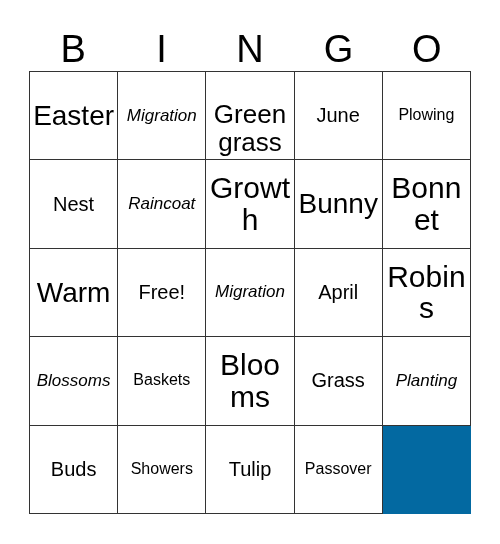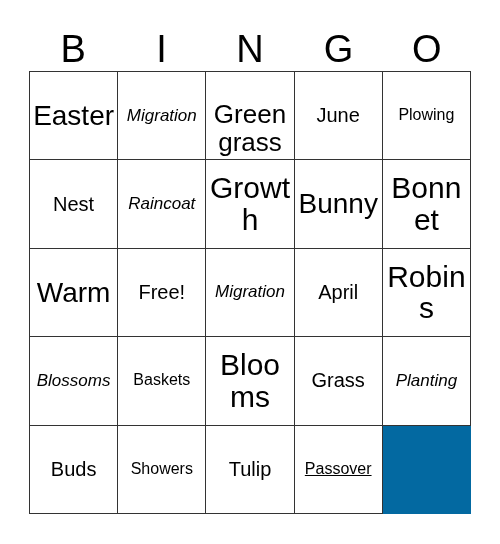--- a/index.html
+++ b/index.html
@@ -84,21 +84,21 @@
     overflow-wrap: break-word;
     hyphens: none;
   }
 
   
   .sz-xl  { font-size: 20px; }
   .sz-lg  { font-size: 28px; }
   .sz-md  { font-size: 30px; }
   .sz-sm  { font-size: 16px; }
   .sz-xs  { font-size: 17px; font-style: italic; }
-  .sz-xxs { font-size: 16px; text-decoration: underline; }
+  .sz-xxs { font-size: 16px; }
   .wrap2  { font-size: 26px; line-height: 1.08; margin-top: 24px; }
 </style>
 </head>
 <body>
 
 <div id="card">
 
   <div id="header-row">
     <div class="header-letter">B</div>
     <div class="header-letter">I</div>

